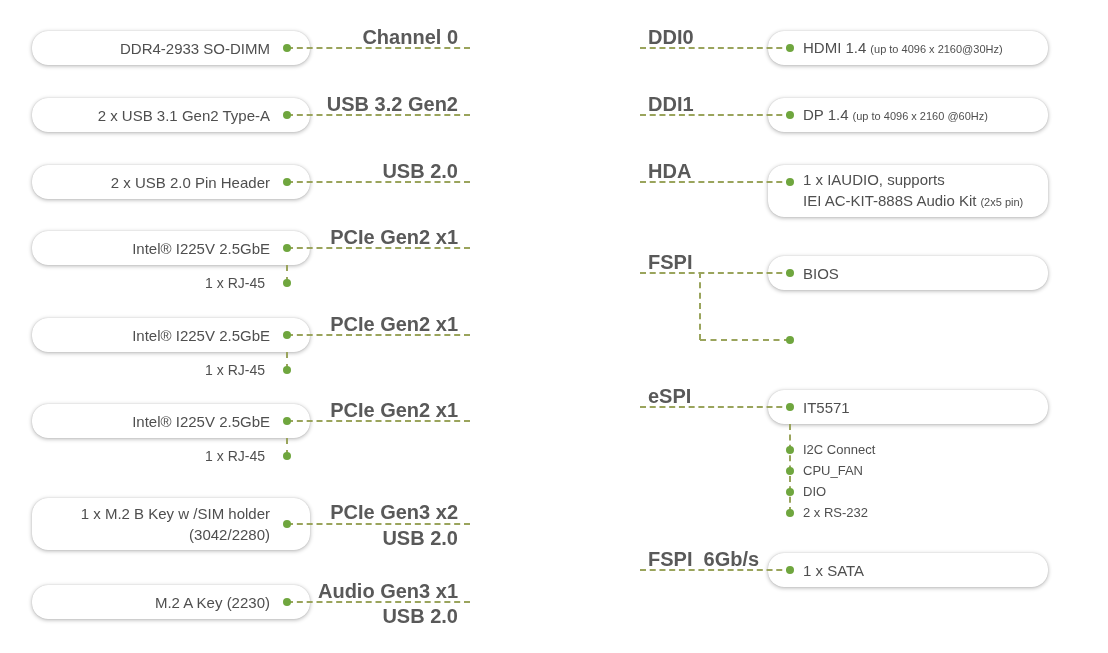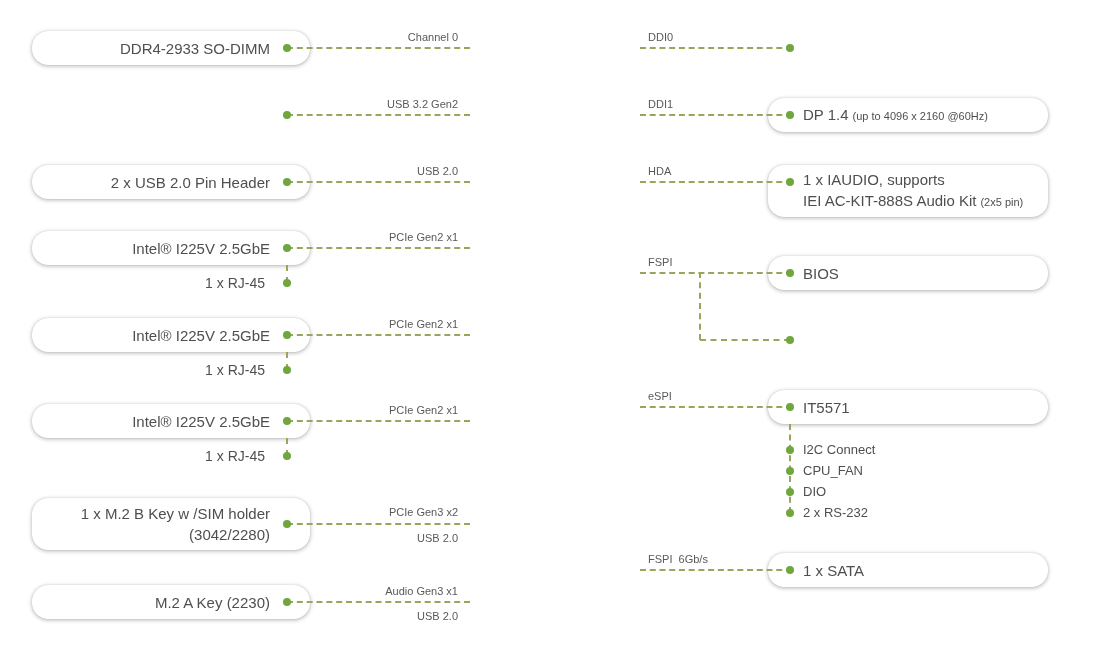--- a/index.html
+++ b/index.html
@@ -21,21 +21,21 @@
     font-size:15px; color:var(--box-text,#4f4f4f); line-height:21px;
   }
   .lbox { left:32px; width:278px; padding-right:40px; text-align:right; align-items:flex-end; }
   .rbox { left:768px; width:280px; padding-left:35px; text-align:left; align-items:flex-start; }
   .h34 { height:34px; }
   .h52 { height:52px; }
   .hline { position:absolute; height:0; border-top:2px dashed var(--line,#9aa45c); }
   .vline { position:absolute; width:0; border-left:2px dashed var(--line,#9aa45c); }
   .dot { position:absolute; width:8px; height:8px; border-radius:50%; background:var(--dot,#6fa63e); }
   .bus {
-    position:absolute; font-weight:normal; font-size:11px; line-height:18px;
+    position:absolute; font-weight:bold; font-size:20px; line-height:18px;
     color:var(--bus-text,#595959); white-space:pre;
   }
   .bus-l { left:315px; width:143px; text-align:right; }
   .bus-r { left:648px; text-align:left; }
   .port {
     position:absolute; left:115px; width:150px; text-align:right;
     font-size:14px; line-height:18px; color:var(--box-text,#4f4f4f);
   }
   .child {
     position:absolute; left:803px; font-size:13px; line-height:18px;
@@ -49,20 +49,23 @@
 <div class="canvas">
 
 
   <div class="box lbox h34" style="top:31px">
     <div>DDR4-2933 SO-DIMM</div>
   </div>
   <div class="hline" style="left:287px;top:47px;width:183px"></div>
   <div class="dot" style="left:283px;top:44px"></div>
   <div class="bus bus-l" style="top:28px">Channel 0</div>
 
+  <div class="box lbox h34" style="top:98px">
+    <div>2 x USB 3.1 Gen2 Type-A</div>
+  </div>
   <div class="hline" style="left:287px;top:114px;width:183px"></div>
   <div class="dot" style="left:283px;top:111px"></div>
   <div class="bus bus-l" style="top:95px">USB 3.2 Gen2</div>
 
   <div class="box lbox h34" style="top:165px">
     <div>2 x USB 2.0 Pin Header</div>
   </div>
   <div class="hline" style="left:287px;top:181px;width:183px"></div>
   <div class="dot" style="left:283px;top:178px"></div>
   <div class="bus bus-l" style="top:162px">USB 2.0</div>
@@ -107,20 +110,23 @@
   <div class="bus bus-l" style="top:529px">USB 2.0</div>
 
   <div class="box lbox h34" style="top:585px">
     <div>M.2 A Key (2230)</div>
   </div>
   <div class="hline" style="left:287px;top:601px;width:183px"></div>
   <div class="dot" style="left:283px;top:598px"></div>
   <div class="bus bus-l" style="top:582px">Audio Gen3 x1</div>
   <div class="bus bus-l" style="top:607px">USB 2.0</div>
 
+  <div class="box rbox h34" style="top:31px">
+    <div><span>HDMI 1.4</span><span class="note">(up to 4096 x 2160@30Hz)</span></div>
+  </div>
   <div class="hline" style="left:640px;top:47px;width:152px"></div>
   <div class="dot" style="left:786px;top:44px"></div>
   <div class="bus bus-r" style="top:28px">DDI0</div>
 
   <div class="box rbox h34" style="top:98px">
     <div><span>DP 1.4</span><span class="note">(up to 4096 x 2160 @60Hz)</span></div>
   </div>
   <div class="hline" style="left:640px;top:114px;width:152px"></div>
   <div class="dot" style="left:786px;top:111px"></div>
   <div class="bus bus-r" style="top:95px">DDI1</div>

